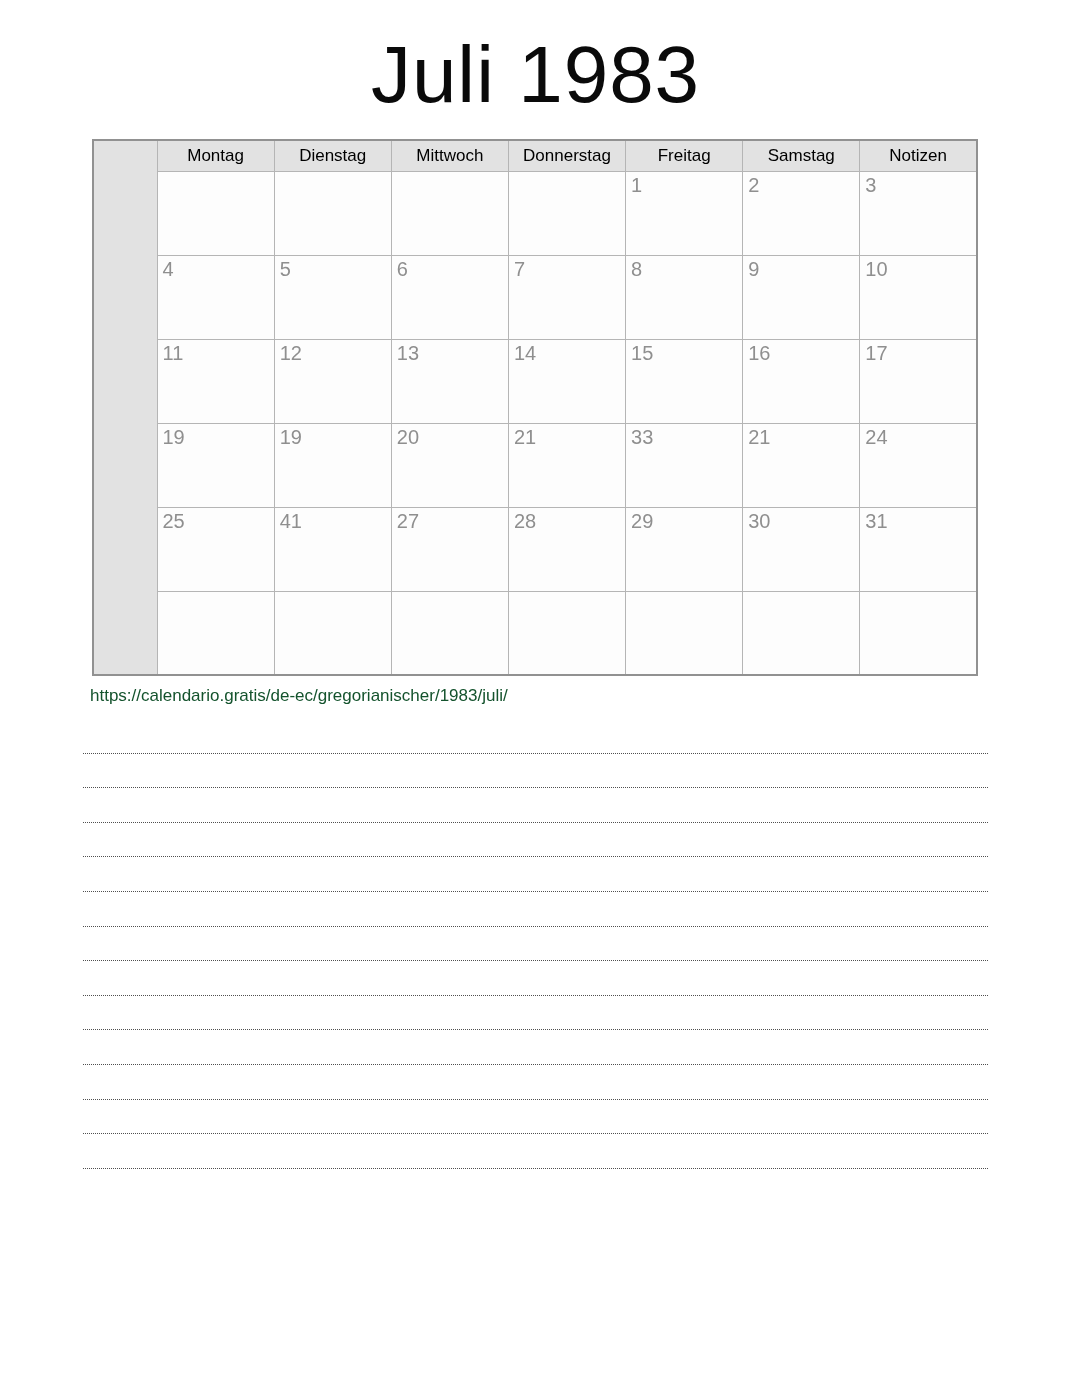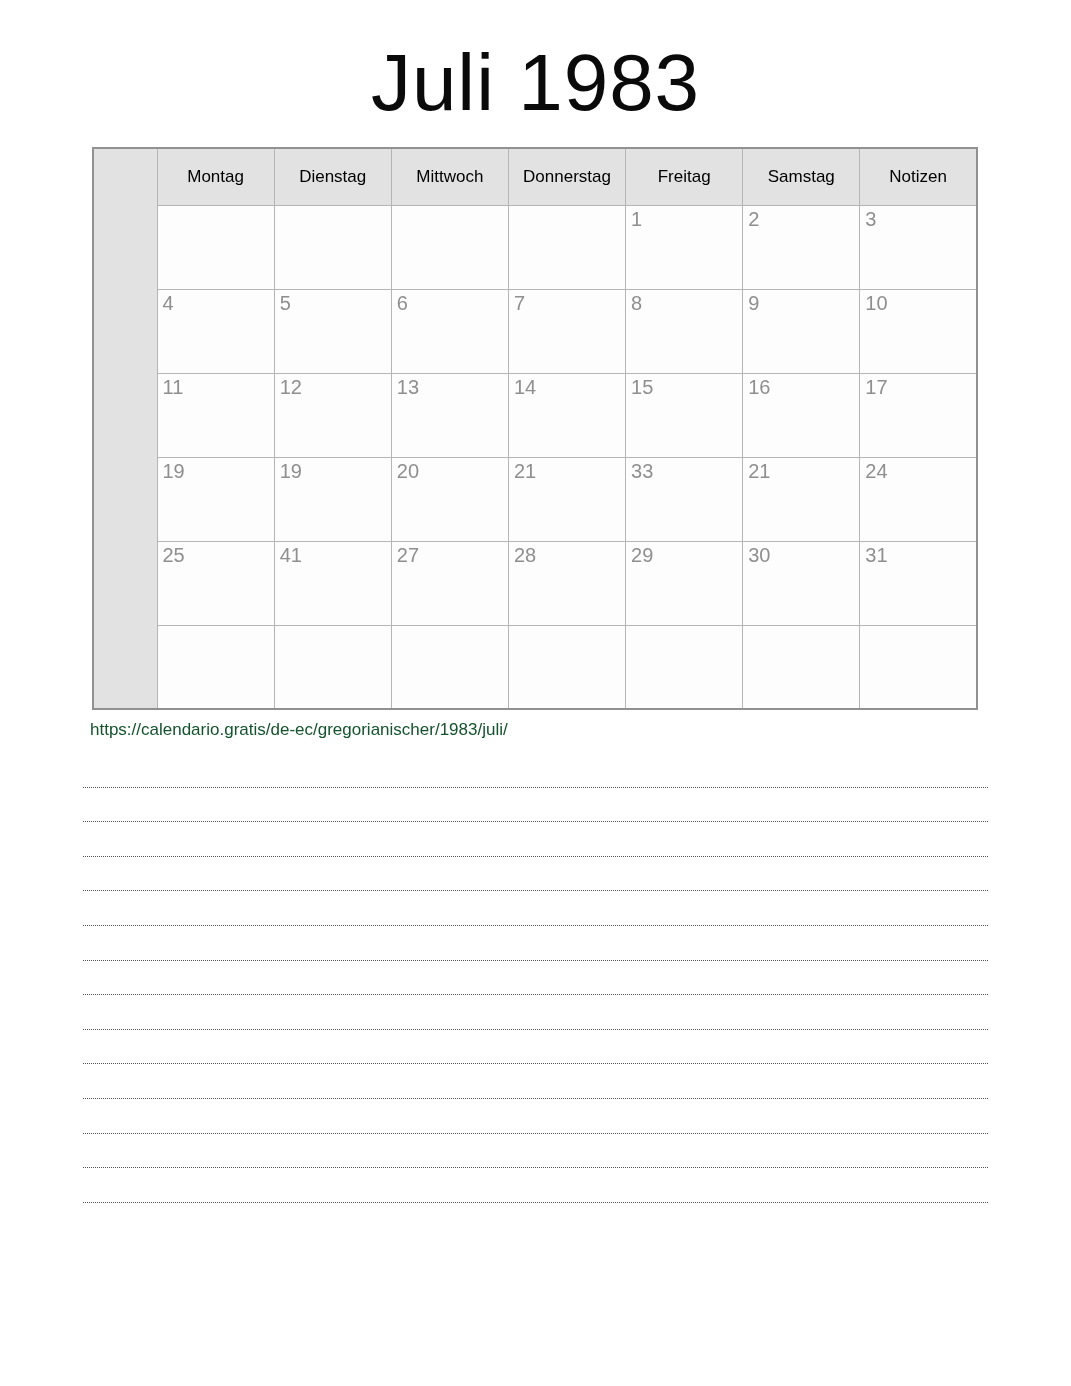--- a/index.html
+++ b/index.html
@@ -17,40 +17,40 @@
   body{
     width:1071px;height:1386px;
     background:#ffffff;
     font-family:"Liberation Sans","DejaVu Sans",sans-serif;
     color:#000;
     overflow:hidden;
   }
   .page{width:1071px;height:1386px;position:relative;}
 
   .title{
-    margin:12px;
+    margin:4px;
     padding-top:22px;
     height:120px;
     font-size:80px;
     line-height:98px;
     font-weight:400;
     text-align:center;
     color:#0a0a0a;
     letter-spacing:1px;
   }
 
   table.calendar{
     margin:15px 0 0 92px;
     width:886px;
     border-collapse:collapse;
     table-layout:fixed;
     border:2px solid var(--outer-border);
   }
   table.calendar col.gutter-col{width:64px;}
-  table.calendar tr.header-row{height:57px;}
+  table.calendar tr.header-row{height:31px;}
   table.calendar tr.week-row{height:84px;}
   table.calendar th{
     background:var(--header-bg);
     border:1px solid var(--cell-border);
     font-size:17px;
     font-weight:400;
     color:#000;
     text-align:center;
     vertical-align:middle;
   }

